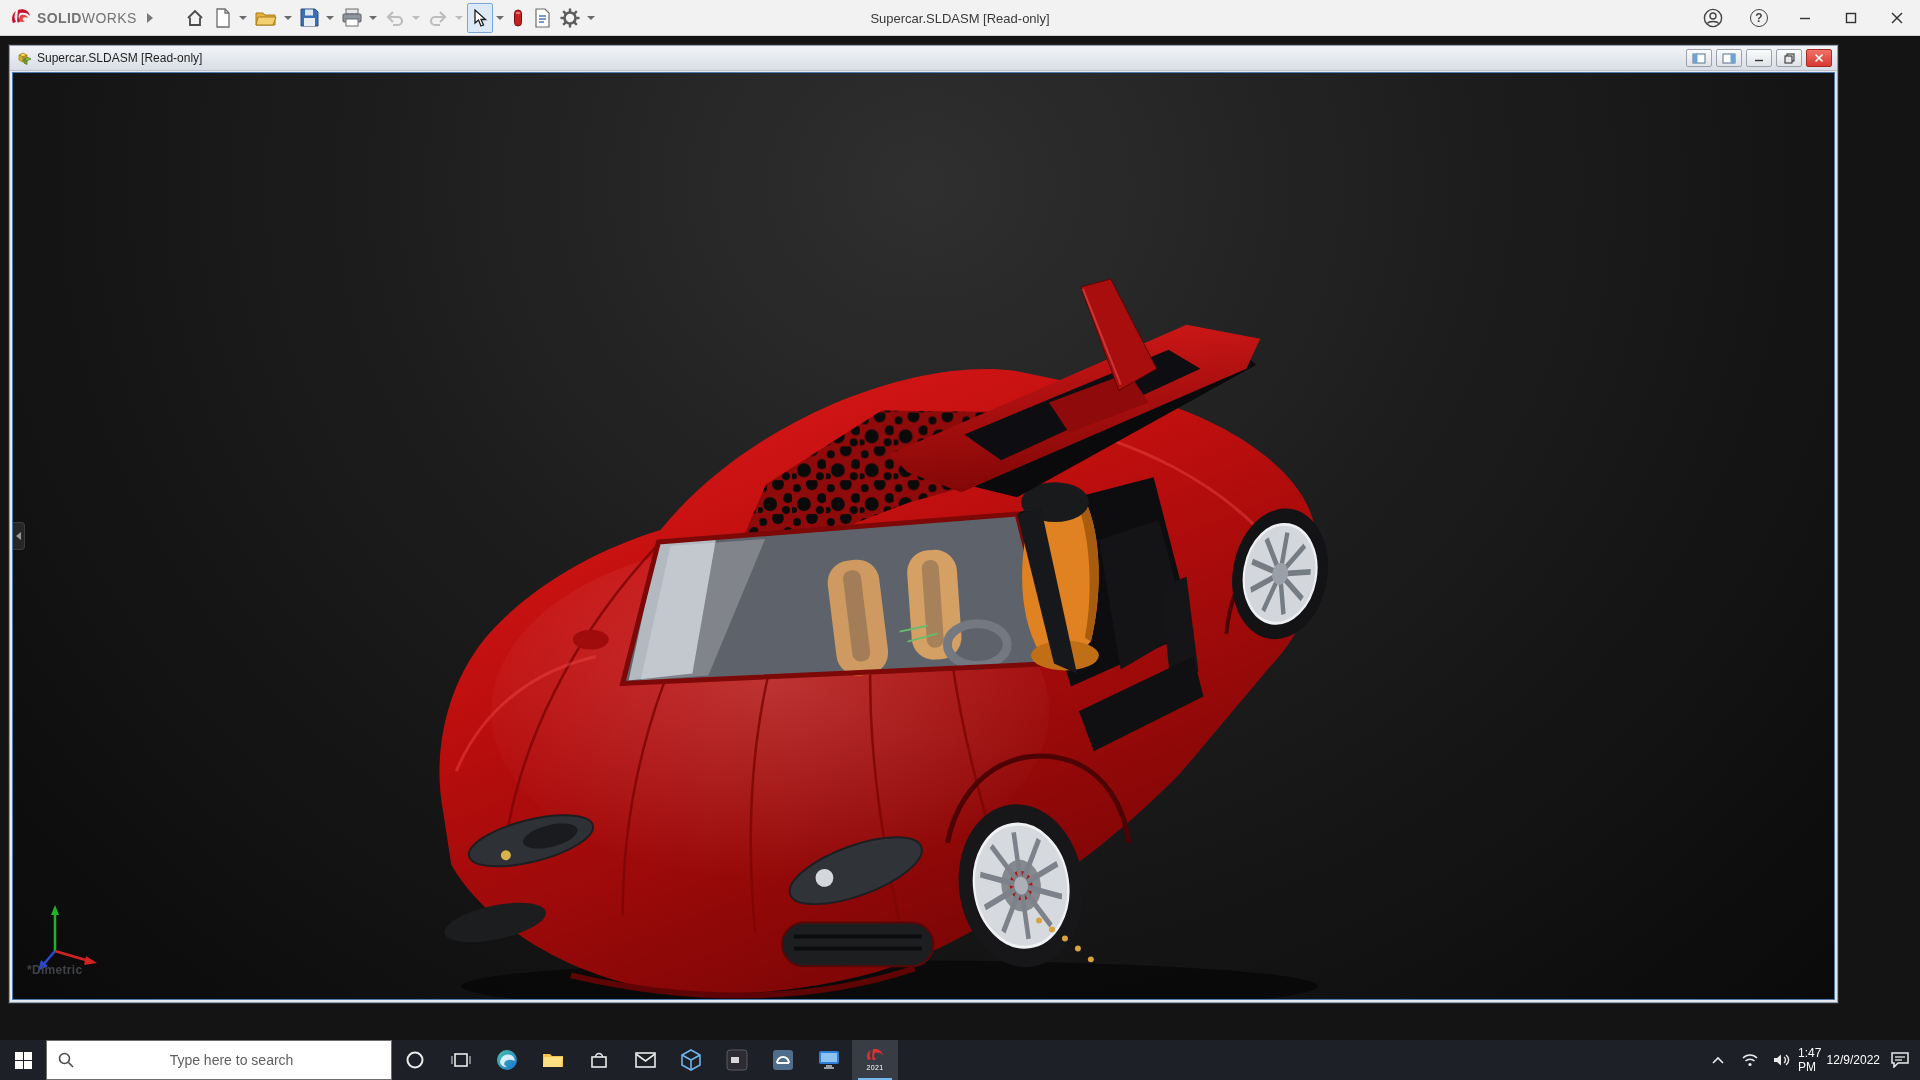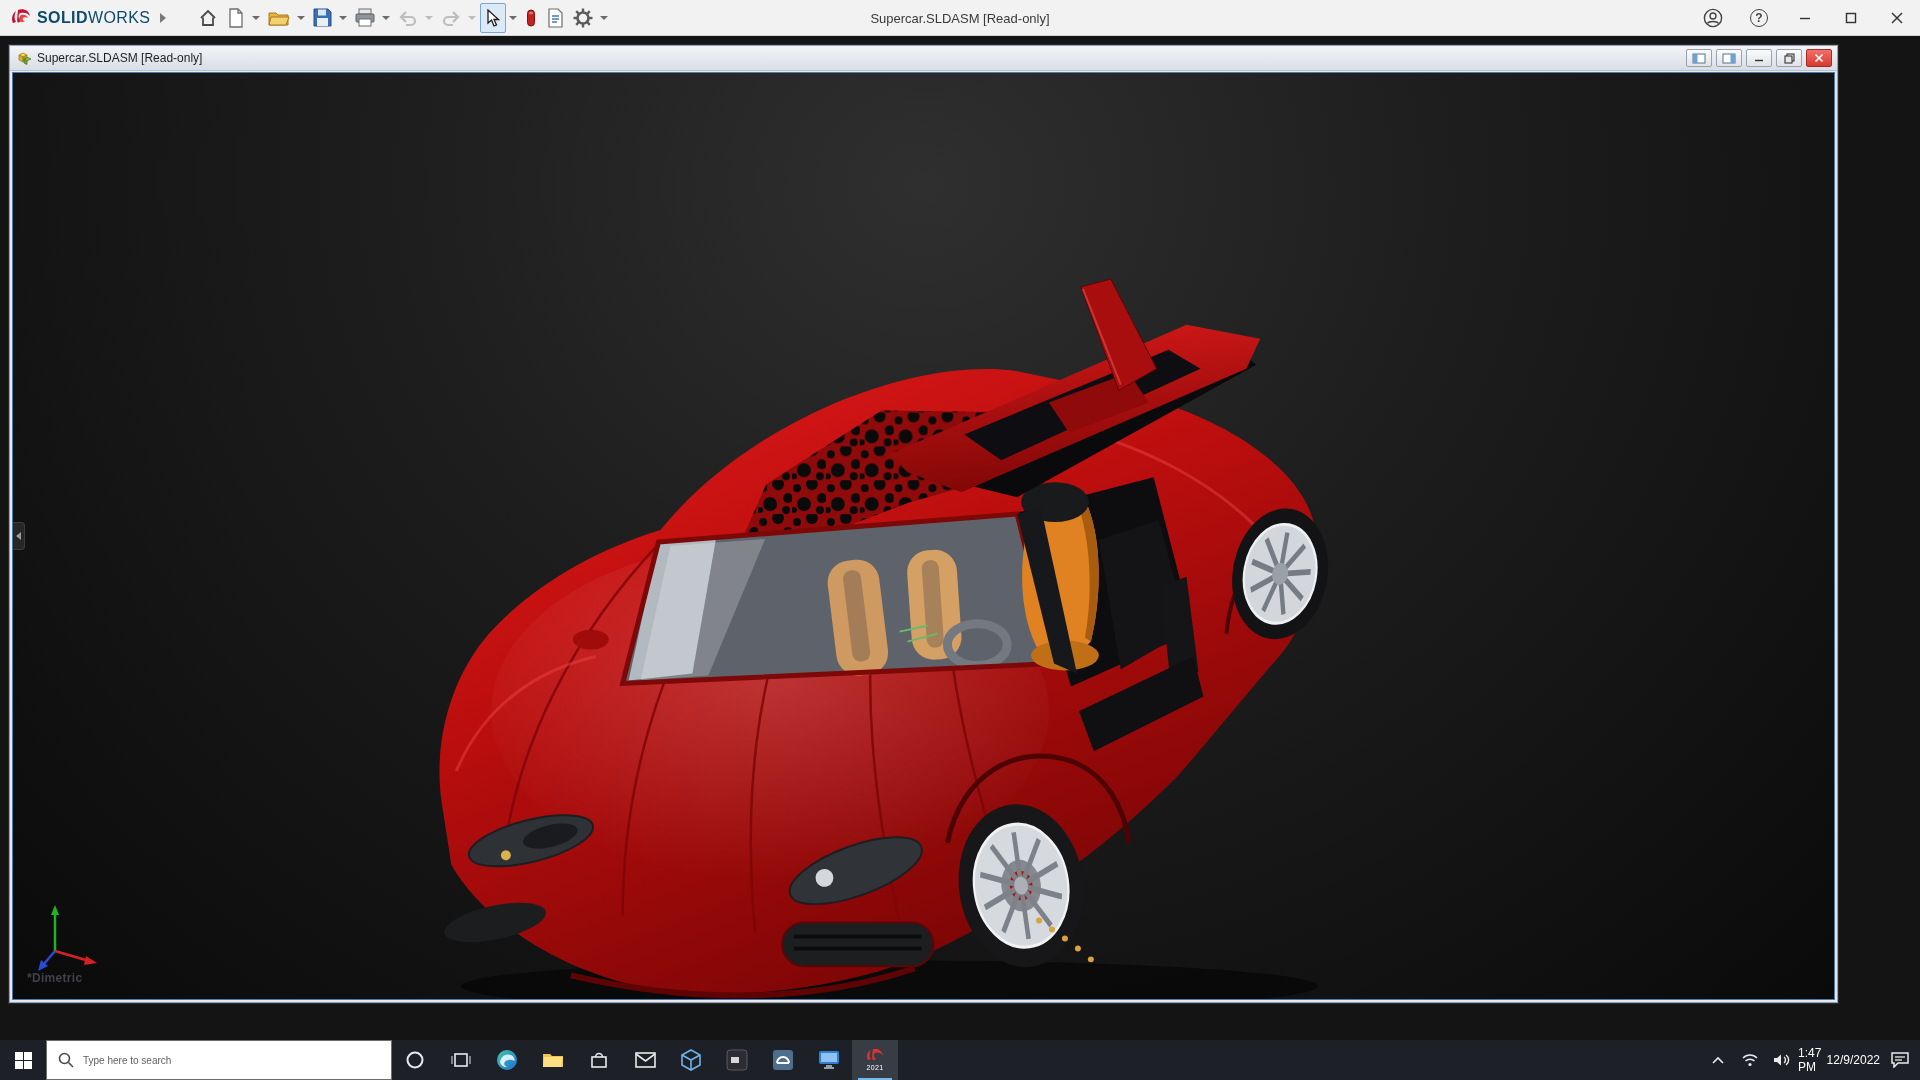--- a/index.html
+++ b/index.html
@@ -4,21 +4,21 @@
 <style>
   * { margin:0; padding:0; box-sizing:border-box; }
   html,body { background:#000; }
   body { font-family:"Liberation Sans", sans-serif; }
   .screen { position:relative; width:1920px; height:1080px; overflow:hidden; background:#161616; }
 
   
   .titlebar { position:absolute; top:0; left:0; width:1920px; height:36px;
     background:#f2f2f2; border-bottom:1px solid #d2d2d2; display:flex; align-items:center; z-index:30; }
   .brand { display:flex; align-items:center; gap:5px; padding-left:10px; }
-  .brand-text { font-size:16px; color:#0c4a6e; letter-spacing:.4px; }
+  .brand-text { font-size:14px; color:#737373; letter-spacing:.4px; }
   .brand-text b { font-weight:800; }
   .brand-text span.lt { font-weight:300; }
   .flyout-arrow { width:0;height:0;border-top:5px solid transparent;border-bottom:5px solid transparent;border-left:6px solid #7a7a7a; margin-left:10px; }
   .main-toolbar { display:flex; align-items:center; margin-left:28px; gap:1px; }
   .tool-btn { height:30px; display:flex; align-items:center; padding:0 4px; border-radius:2px; }
   .tool-btn svg { display:block; }
   .tool-btn.boxed { border:1px solid #7aa7d8; background:#dce9f7; }
   .dd { width:0;height:0;border-left:4px solid transparent;border-right:4px solid transparent;border-top:4px solid #6b6b6b; margin:0 3px 0 2px; }
   .dd.dis { border-top-color:#bdbdbd; }
   .app-title { position:absolute; left:0; right:0; top:0; height:36px; display:flex; align-items:center; justify-content:center;
@@ -37,32 +37,32 @@
   .child-title { font-size:12px; color:#1f1f1f; margin-left:5px; }
   .child-controls { margin-left:auto; display:flex; gap:4px; }
   .cbtn { width:26px; height:18px; border:1px solid #9aa1a9; border-radius:2px;
     background:linear-gradient(#fbfcfd,#dfe2e6); display:flex; align-items:center; justify-content:center; }
   .cbtn.close { background:linear-gradient(#f1706a,#d83a30); border-color:#a32b23; }
 
   .viewport { position:absolute; left:2px; right:2px; top:26px; bottom:2px; overflow:hidden;
     border:1px solid #4d79ad;
     background:radial-gradient(ellipse at 50% 12%, #2f2f2f 0%, #1d1d1d 42%, #0a0a0a 100%); }
   .car-svg { position:absolute; inset:0; width:100%; height:100%; }
-  .view-label { position:absolute; left:14px; bottom:14px; font-size:12px; font-weight:bold; color:#3f4347; letter-spacing:.3px; }
+  .view-label { position:absolute; left:14px; bottom:22px; font-size:12px; font-weight:bold; color:#3f4347; letter-spacing:.3px; }
   .triad { position:absolute; left:18px; bottom:26px; }
   .collapse-tab { position:absolute; left:0; top:50%; transform:translateY(-50%); width:12px; height:28px;
     background:#262626; border:1px solid #3d3d3d; border-left:none; border-radius:0 4px 4px 0;
     display:flex; align-items:center; justify-content:center; }
   .collapse-tab i { width:0;height:0;border-top:4px solid transparent;border-bottom:4px solid transparent;border-right:5px solid #9a9a9a; }
 
   
   .taskbar { position:absolute; left:0; bottom:0; width:1920px; height:40px; background:#1d2027; display:flex; align-items:stretch; z-index:40; }
   .tb-btn { width:46px; display:flex; align-items:center; justify-content:center; }
   .tb-search { width:346px; background:#fff; border:1px solid #6d6d6d; display:flex; align-items:center; gap:9px; padding:0 11px; }
-  .tb-search input { border:none; outline:none; flex:1; font-size:10px; color:#444; font-family:"Liberation Sans",sans-serif; background:transparent; }
+  .tb-search input { border:none; outline:none; flex:1; font-size:14px; color:#444; font-family:"Liberation Sans",sans-serif; background:transparent;text-align:center; }
   .tb-search input::placeholder { color:#5f5f5f; opacity:1; }
   .tb-app { width:46px; display:flex; align-items:center; justify-content:center; position:relative; }
   .tb-app.active { background:#383c45; }
   .tb-app.active::after { content:""; position:absolute; left:6px; right:6px; bottom:0; height:2px; background:#76b9ed; }
   .sw-tile { display:flex; flex-direction:column; align-items:center; line-height:1; }
   .sw-year { font-size:7px; color:#fff; margin-top:1px; letter-spacing:.3px; }
   .tray { margin-left:auto; display:flex; align-items:stretch; }
   .tray-btn { width:32px; display:flex; align-items:center; justify-content:center; }
   .clock { width:82px; display:flex; flex-direction:row; align-items:center; justify-content:center;
     color:#fff; font-size:12px; line-height:14px; }

